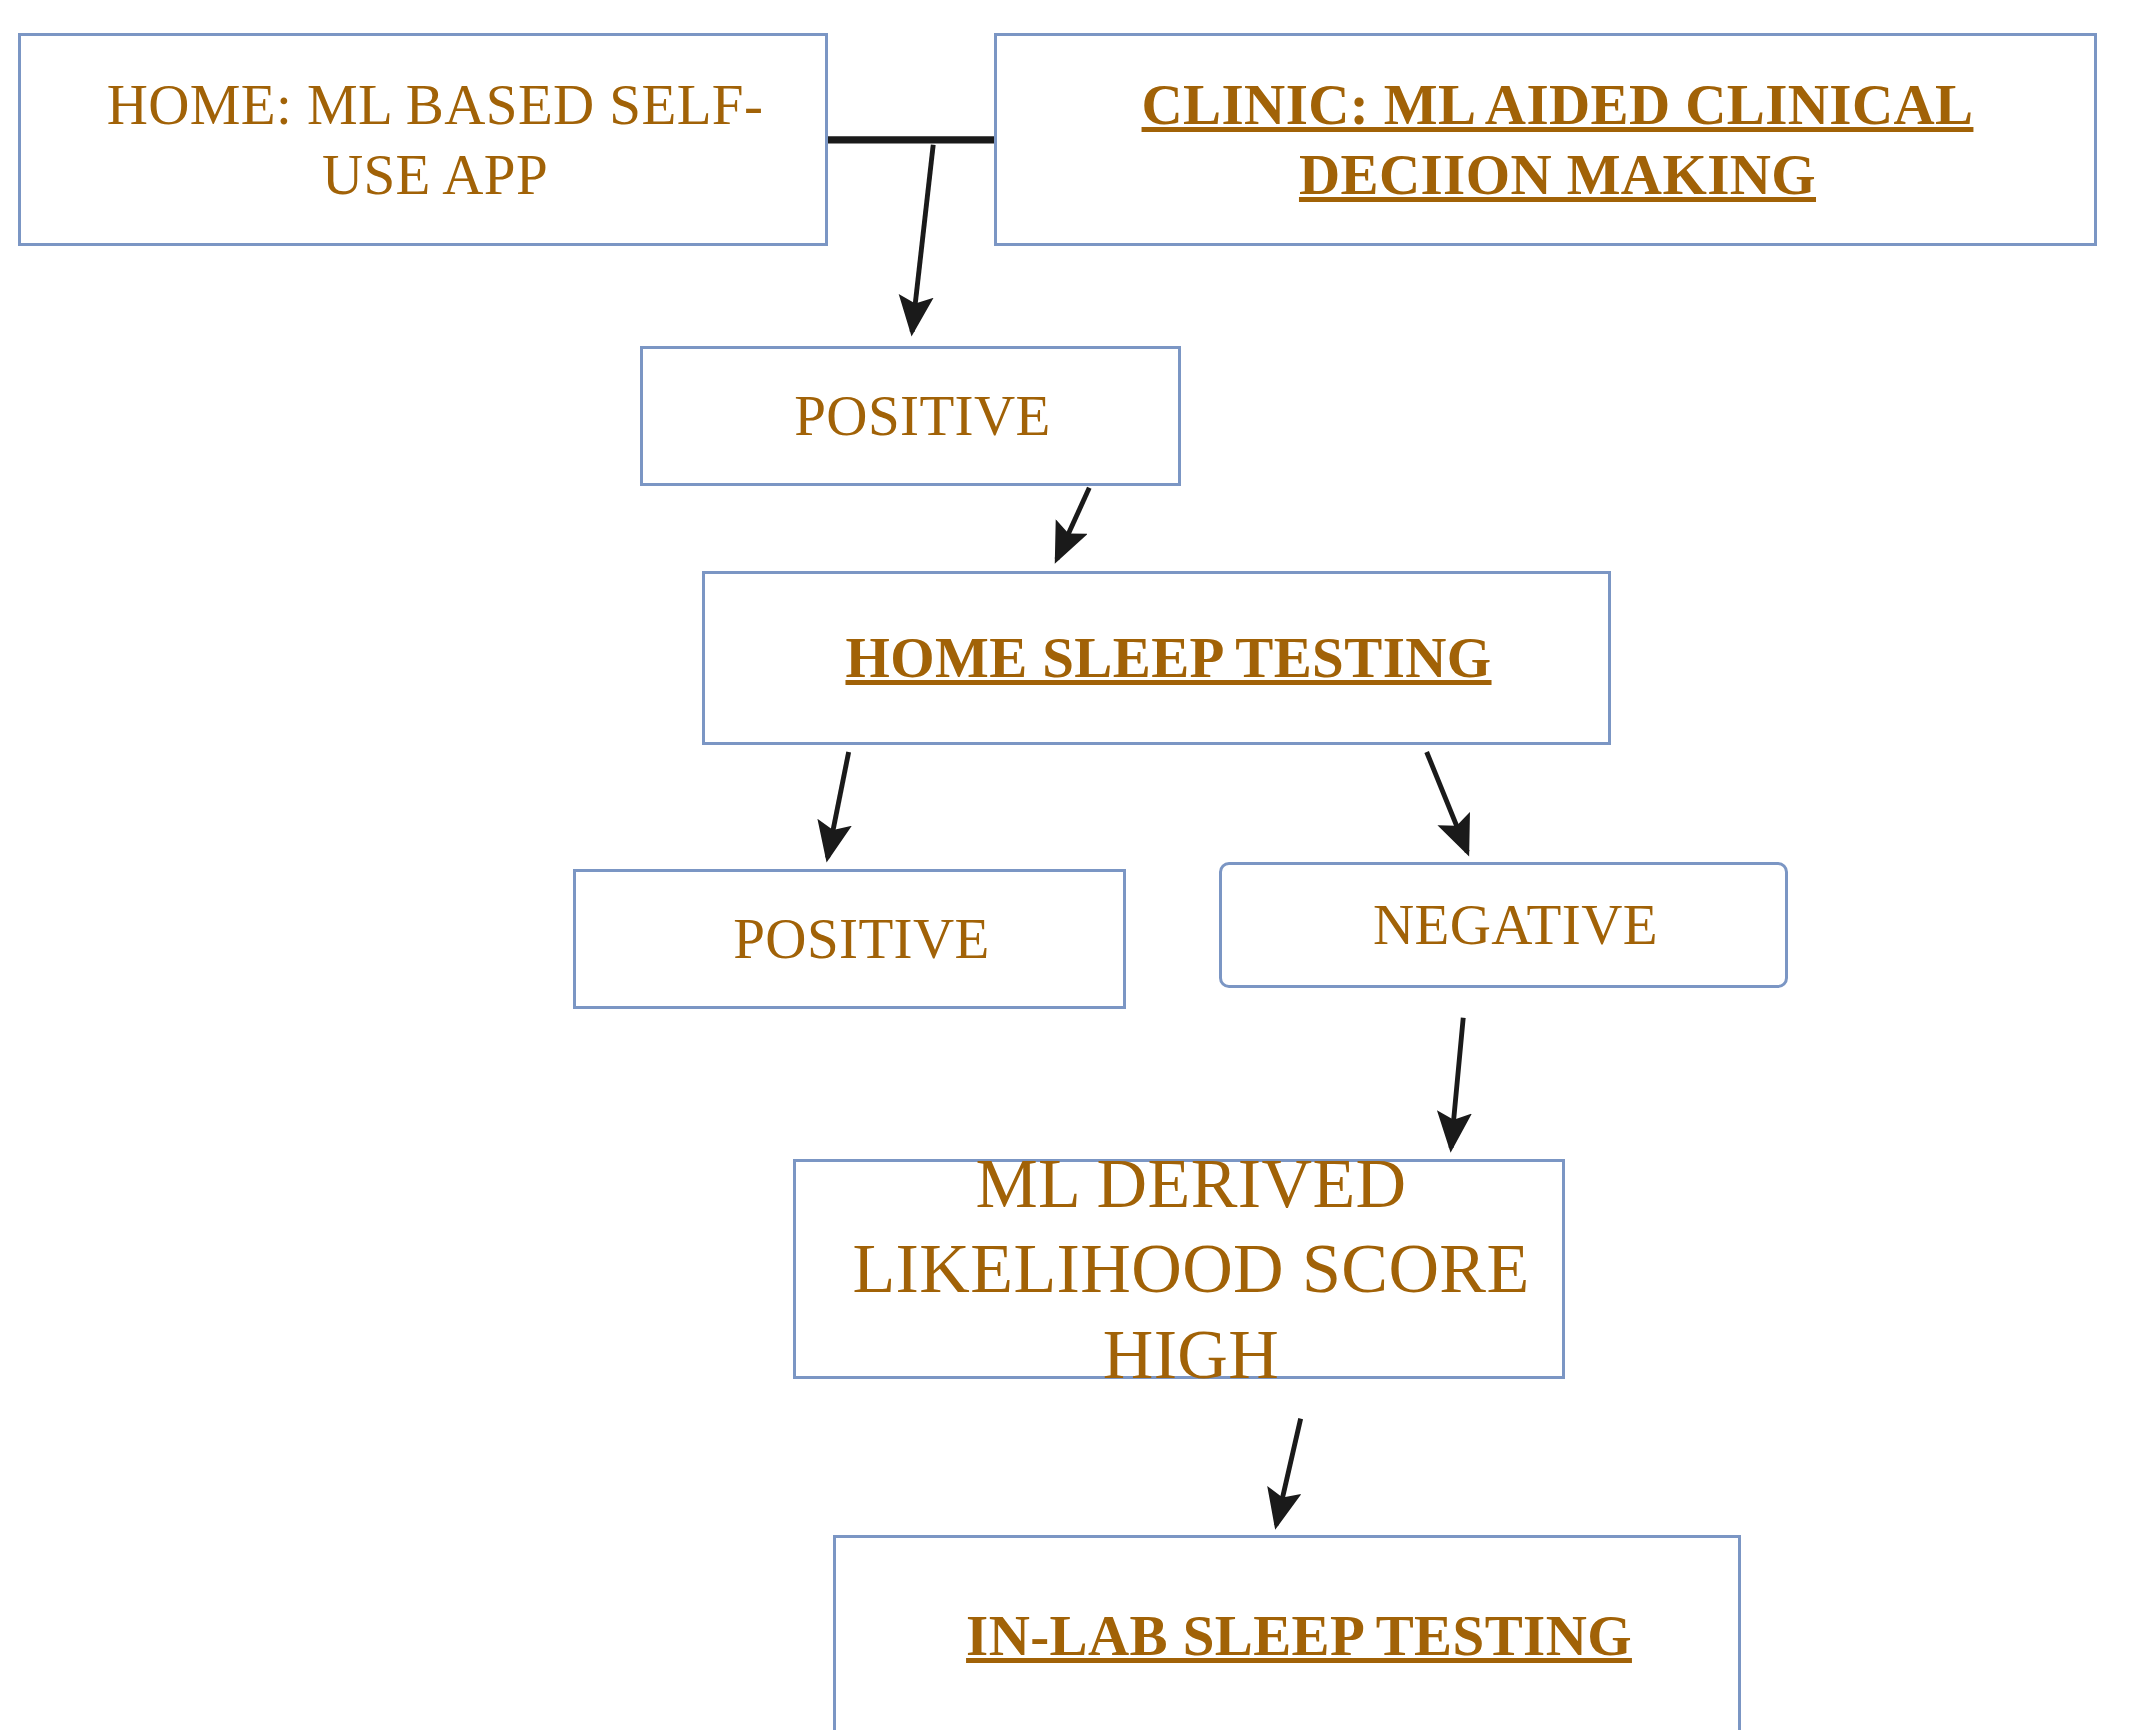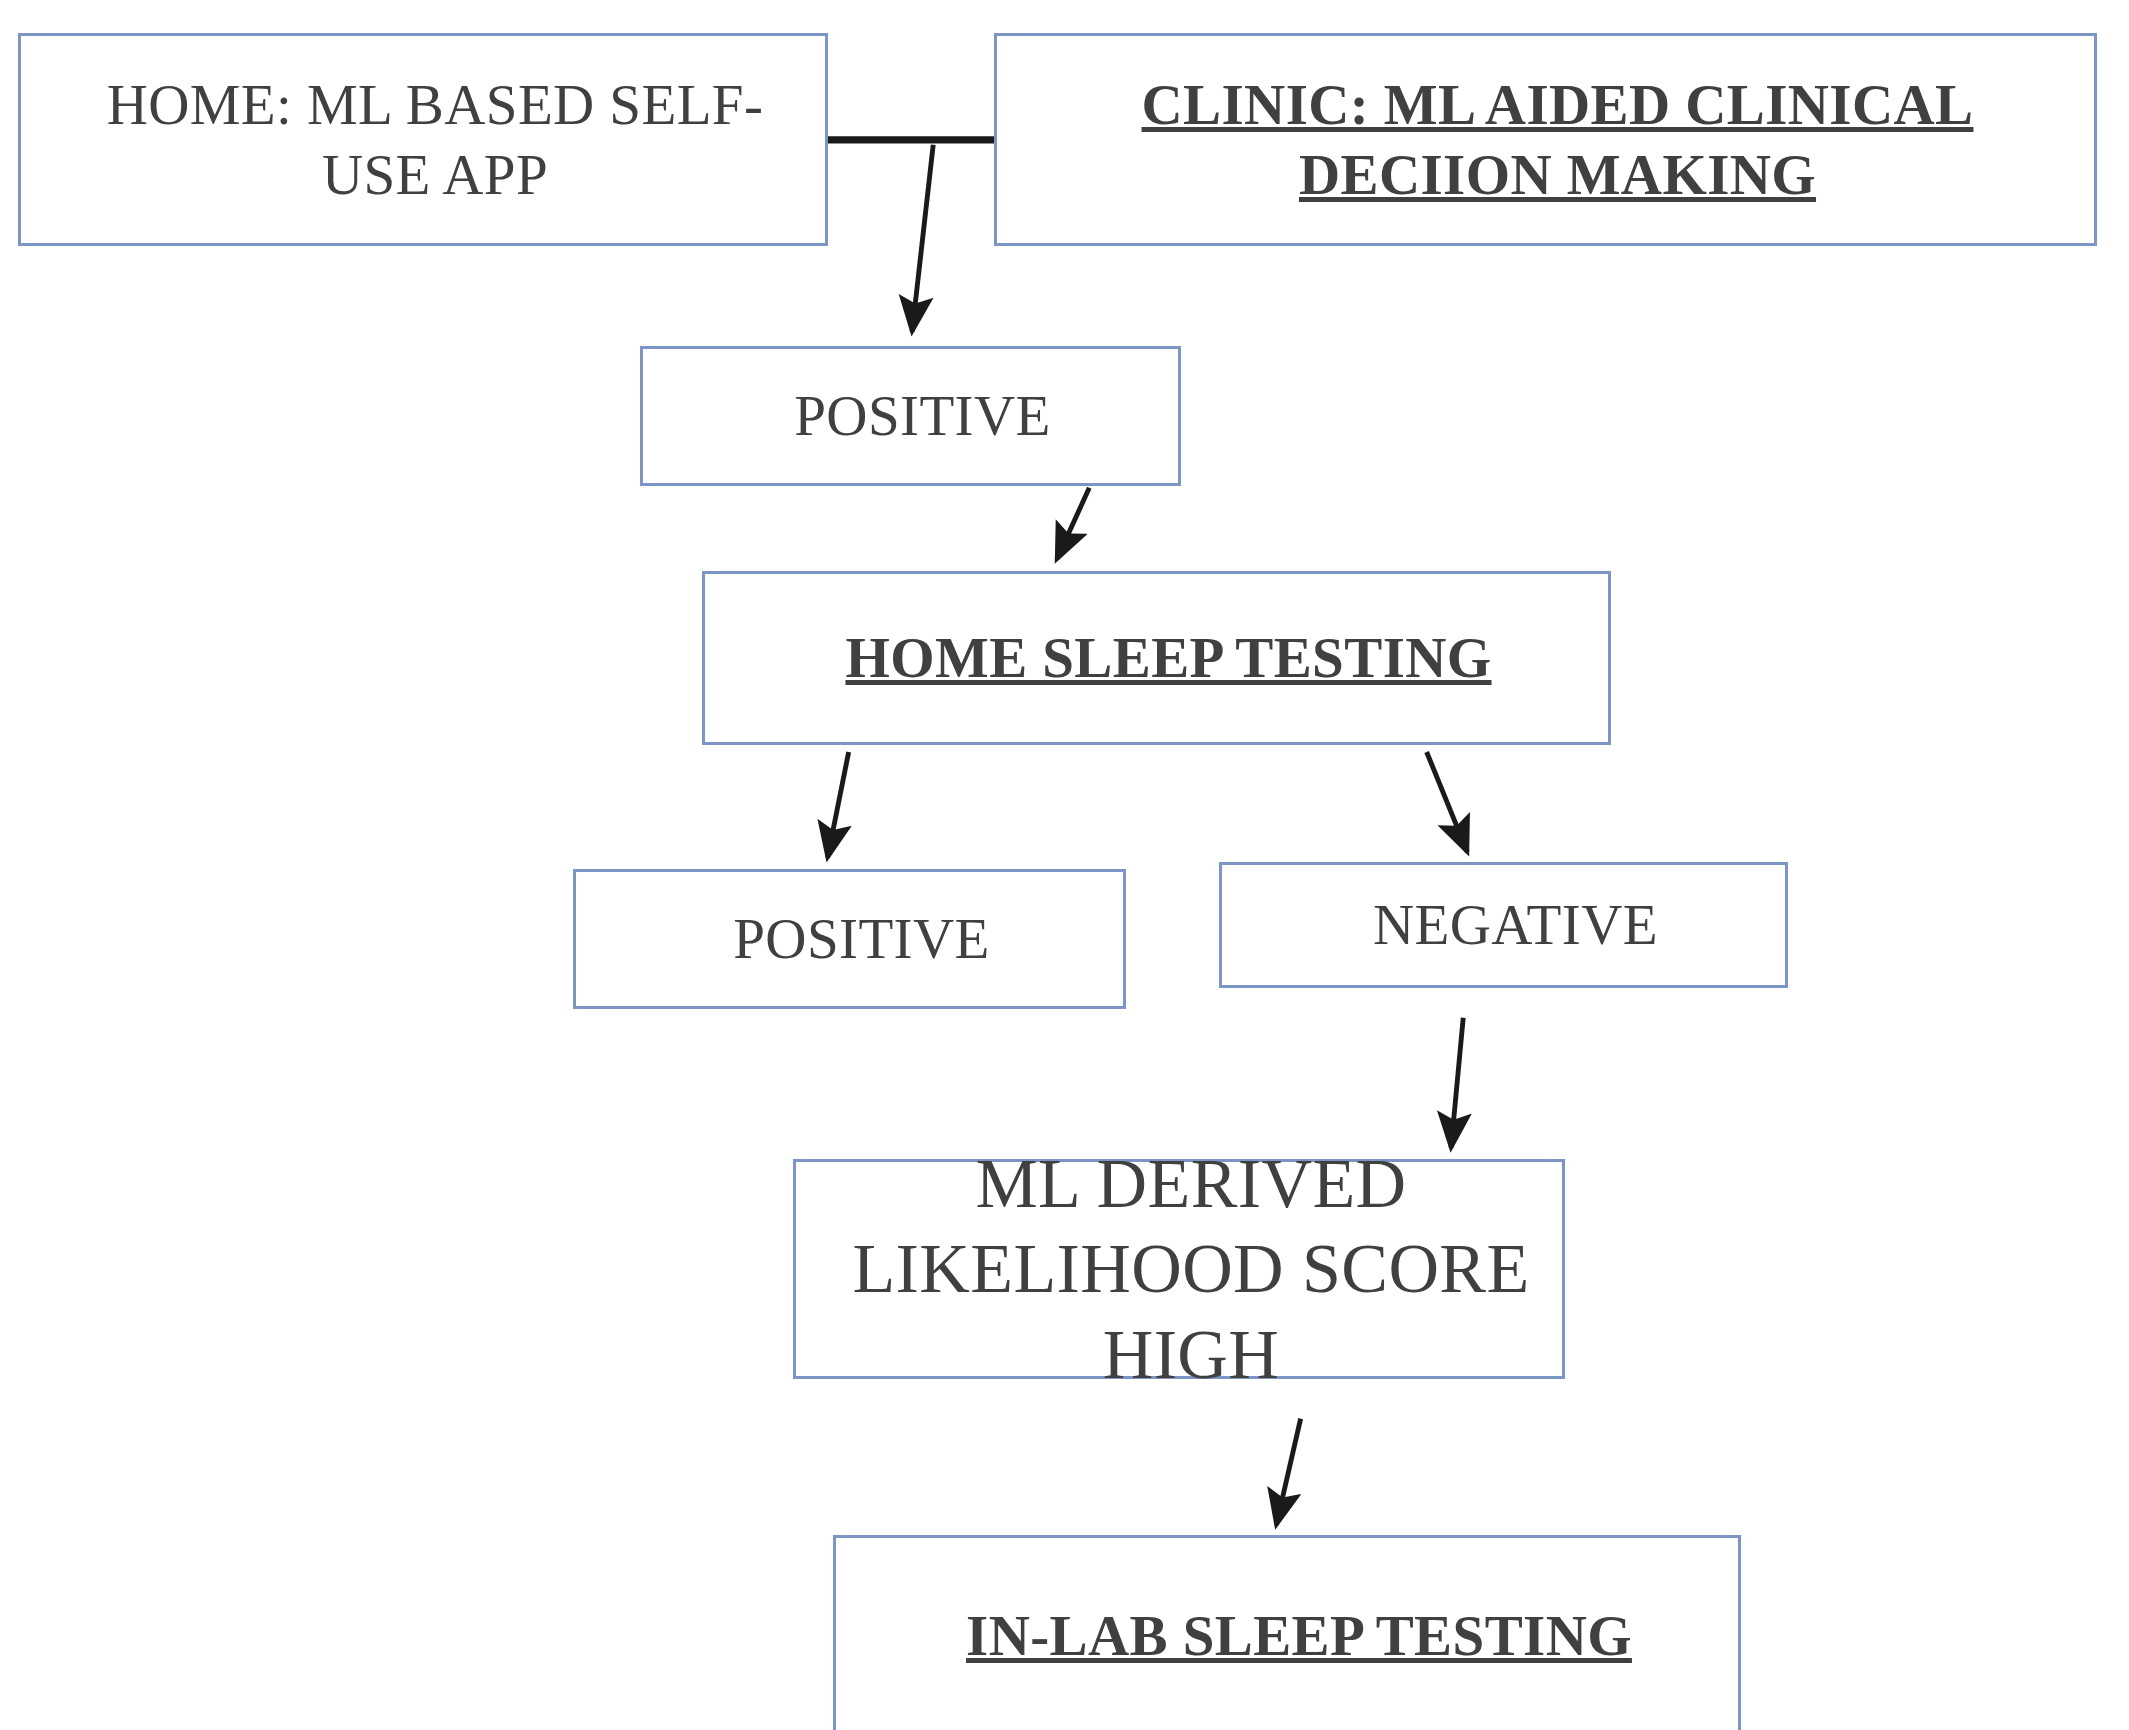--- a/index.html
+++ b/index.html
@@ -19,42 +19,42 @@
   }
   .node {
     position: absolute;
     box-sizing: border-box;
     background: #ffffff;
     border: 3.3px solid #7b96c4;
     display: flex;
     align-items: center;
     justify-content: center;
     text-align: center;
-    color: #404040;
+    color: #a16207;
     line-height: 1.22;
     letter-spacing: 0.4px;
     padding-left: 24px;
   }
   .node .label {
     display: block;
     width: 100%;
     padding: 0 11.4px;
     box-sizing: border-box;
   }
   .node.bold .label {
     font-weight: bold;
     text-decoration: underline;
   }
   
   #node-home        { left: 18px;   top: 33px;   width: 810px;  height: 213px; font-size: 57px; }
   #node-clinic      { left: 994px; top: 33px;   width: 1103px; height: 213px; font-size: 57px; }
   #node-positive-1  { left: 640px;  top: 346px;  width: 541px;  height: 140px; font-size: 57px; }
   #node-hst         { left: 702px;  top: 571px;  width: 909px; height: 174px; font-size: 57px; }
   #node-positive-2  { left: 573px;  top: 869px; width: 553px;  height: 140px; font-size: 57px; }
-  #node-negative    { left: 1219px; top: 862px; width: 569px;  height: 126px; font-size: 57px; }
+  #node-negative    { left: 1219px; top: 862px; width: 569px;  height: 126px; font-size: 57px; border-radius: 10px; }
   #node-mlscore     { left: 793px;  top: 1159px; width: 772px; height: 220px; font-size: 70px; }
   #node-inlab       { left: 833px; top: 1535px; width: 908px; height: 202px; font-size: 57px; }
 
   #edges {
     position: absolute;
     left: 0;
     top: 0;
     width: 2129px;
     height: 1730px;
     pointer-events: none;

